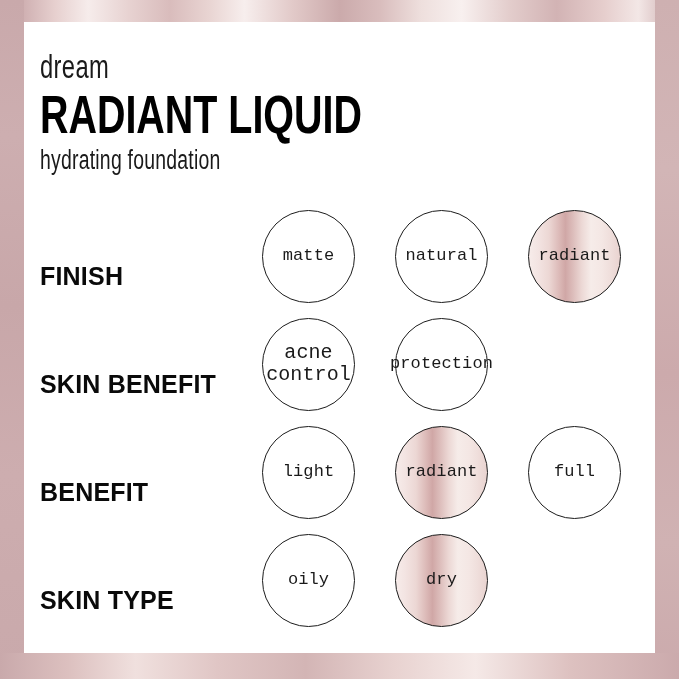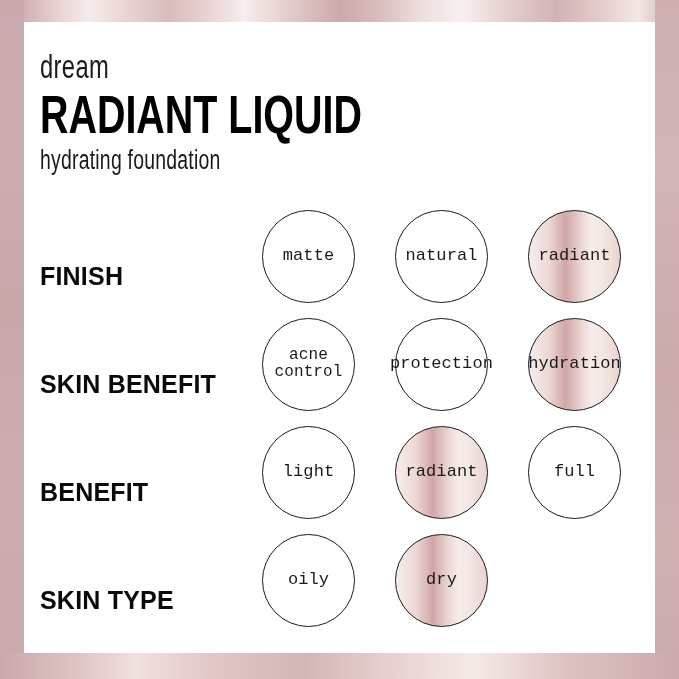--- a/index.html
+++ b/index.html
@@ -184,21 +184,21 @@
       #efdedb 90%,
       #e9d3d0 100%);
   }
   .bubble-label {
     font-size: 17px;
     font-weight: 400;
     color: #1a1a1a;
     line-height: 1.08;
     letter-spacing: 0.1px;
   }
-  .bubble-label.two-line { font-size: 16px; }
+  .bubble-label.two-line { font-size: 20px; }
 </style>
 </head>
 <body>
 
 <div id="page">
 
   <div class="frame"></div>
   <div class="frame-left"></div>
   <div class="frame-right"></div>
   <div class="frame-bottom"></div>
@@ -241,25 +241,20 @@
             <div class="bubble">
               <span class="bubble-label two-line" style="white-space:pre-line">acne
 control</span>
             </div>
           </div>
           <div class="cell">
             <div class="bubble">
               <span class="bubble-label">protection</span>
             </div>
           </div>
-          <div class="cell">
-            <div class="bubble highlight">
-              <span class="bubble-label">hydration</span>
-            </div>
-          </div>
         </div>
       </div>
 
       <div class="row">
         <div class="row-label">BENEFIT</div>
         <div class="cells">
           <div class="cell">
             <div class="bubble">
               <span class="bubble-label">light</span>
             </div>

